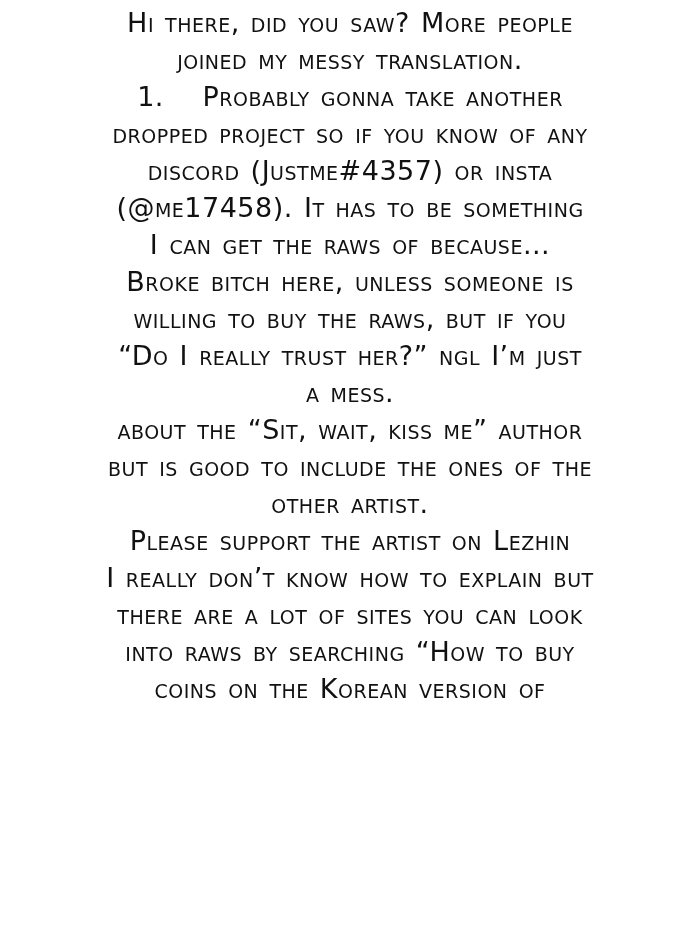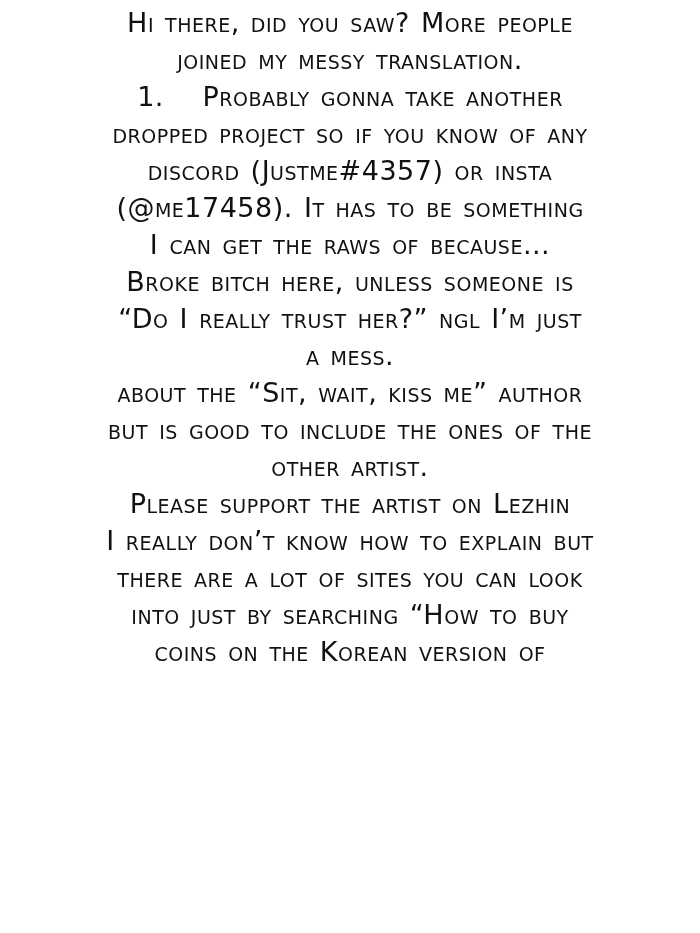--- a/index.html
+++ b/index.html
@@ -46,24 +46,25 @@
 <div class="page">
   <div class="block">
     <div class="line">Hi there, did you saw? More people</div>
     <div class="line">joined my messy translation.</div>
     <div class="line indent-num">1.  Probably gonna take another</div>
     <div class="line">dropped project so if you know of any</div>
     <div class="line">discord (Justme#4357) or insta</div>
     <div class="line">(@me17458). It has to be something</div>
     <div class="line">I can get the raws of because...</div>
     <div class="line">Broke bitch here, unless someone is</div>
+    <div class="line">willing to buy the raws, but if you</div>
     <div class="line">“Do I really trust her?” ngl I’m just</div>
     <div class="line">a mess.</div>
     <div class="line">about the “Sit, wait, kiss me” author</div>
     <div class="line">but is good to include the ones of the</div>
     <div class="line">other artist.</div>
     <div class="line">Please support the artist on Lezhin</div>
     <div class="line">I really don’t know how to explain but</div>
     <div class="line">there are a lot of sites you can look</div>
-    <div class="line">into just by searching “How to buy</div>
+    <div class="line">into raws by searching “How to buy</div>
     <div class="line">coins on the Korean version of</div>
   </div>
 </div>
 
 </body></html>

